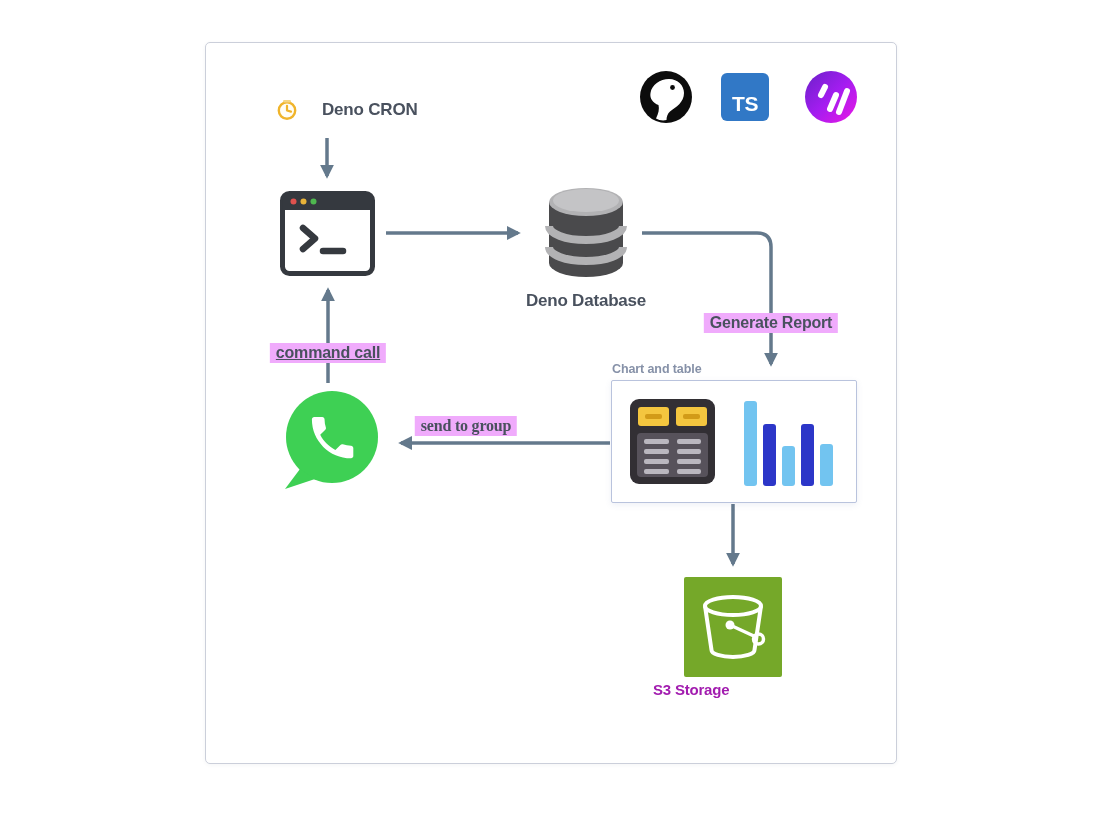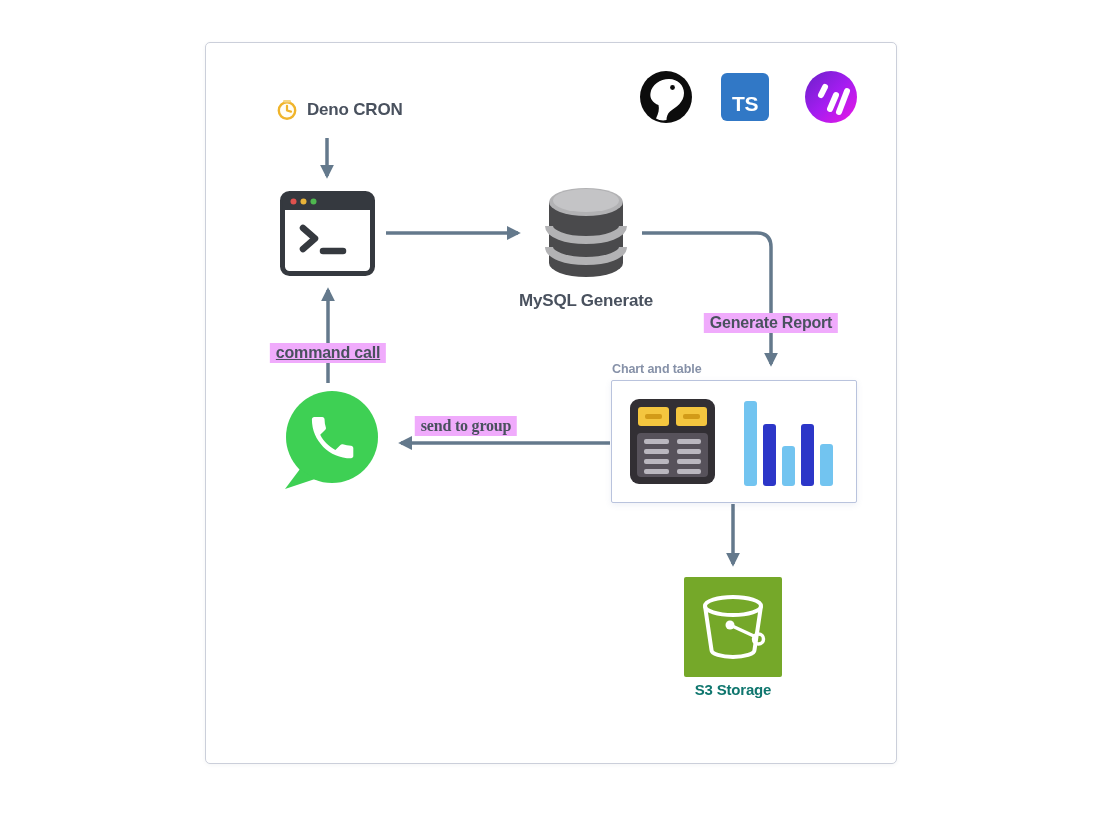--- a/index.html
+++ b/index.html
@@ -20,24 +20,24 @@
 
   .node-label{
     color:var(--label-text,#49515e);font-weight:700;letter-spacing:-0.2px;
     font-size:17px;white-space:nowrap;
   }
   .edge-label{
     position:absolute;background:#f0abfc;padding:1px 6px;text-align:center;
     color:var(--label-text,#49515e);font-weight:700;font-size:16px;
     letter-spacing:-0.2px;white-space:nowrap;transform:translateX(-50%);
   }
-  .deno-cron{left:276px;top:98px;display:flex;align-items:center;gap:9px;}
+  .deno-cron{left:276px;top:98px;display:flex;align-items:center;gap:24px;}
 
   .mysql-label{left:506px;top:291px;width:160px;text-align:center;}
-  .s3-label{left:653px;top:681px;width:160px;text-align:center;font-size:15px;color:#0f766e;}
+  .s3-label{left:653px;top:681px;width:160px;text-align:left;font-size:15px;color:#a21caf;}
 
   
   .chart-box{
     left:611px;top:380px;width:246px;height:123px;background:#fff;
     border:1.5px solid #b9c3dd;border-radius:2px;
     box-shadow:0 2px 6px rgba(90,110,170,0.10);
     display:flex;align-items:center;justify-content:space-between;
     padding:0 18px;box-sizing:border-box;
   }
   .chart-box-label{
@@ -115,21 +115,21 @@
 
 <div class="abs" style="left:546px;top:186px;">
   <svg width="80" height="94" viewBox="0 0 80 94">
     <path d="M3 16 L3 77 A37 14 0 0 0 77 77 L77 16 Z" fill="#4a4a4c"></path>
     <path d="M3 40 A37 14 0 0 0 77 40" stroke="#b2b2b4" stroke-width="8" fill="none"></path>
     <path d="M3 61 A37 14 0 0 0 77 61" stroke="#b2b2b4" stroke-width="8" fill="none"></path>
     <ellipse cx="40" cy="16" rx="37" ry="14" fill="#b2b2b4"></ellipse>
     <ellipse cx="40" cy="14.5" rx="33" ry="11.5" fill="#c4c4c6"></ellipse>
   </svg>
 </div>
-<div class="abs node-label mysql-label">MySQL Generate</div>
+<div class="abs node-label mysql-label">Deno Database</div>
 
 <div class="edge-label" style="left:771px;top:313px;">Generate Report</div>
 <div class="edge-label" style="left:466px;top:416px;font-family:Liberation Serif, serif;">send to group</div>
 <div class="edge-label" style="left:328px;top:343px;text-decoration:underline;">command call</div>
 
 <div class="abs chart-box-label">Chart and table</div>
 <div class="abs chart-box">
   <div class="table-icon">
     <div class="t-head l">
         <div class="t-head-dash"></div>

